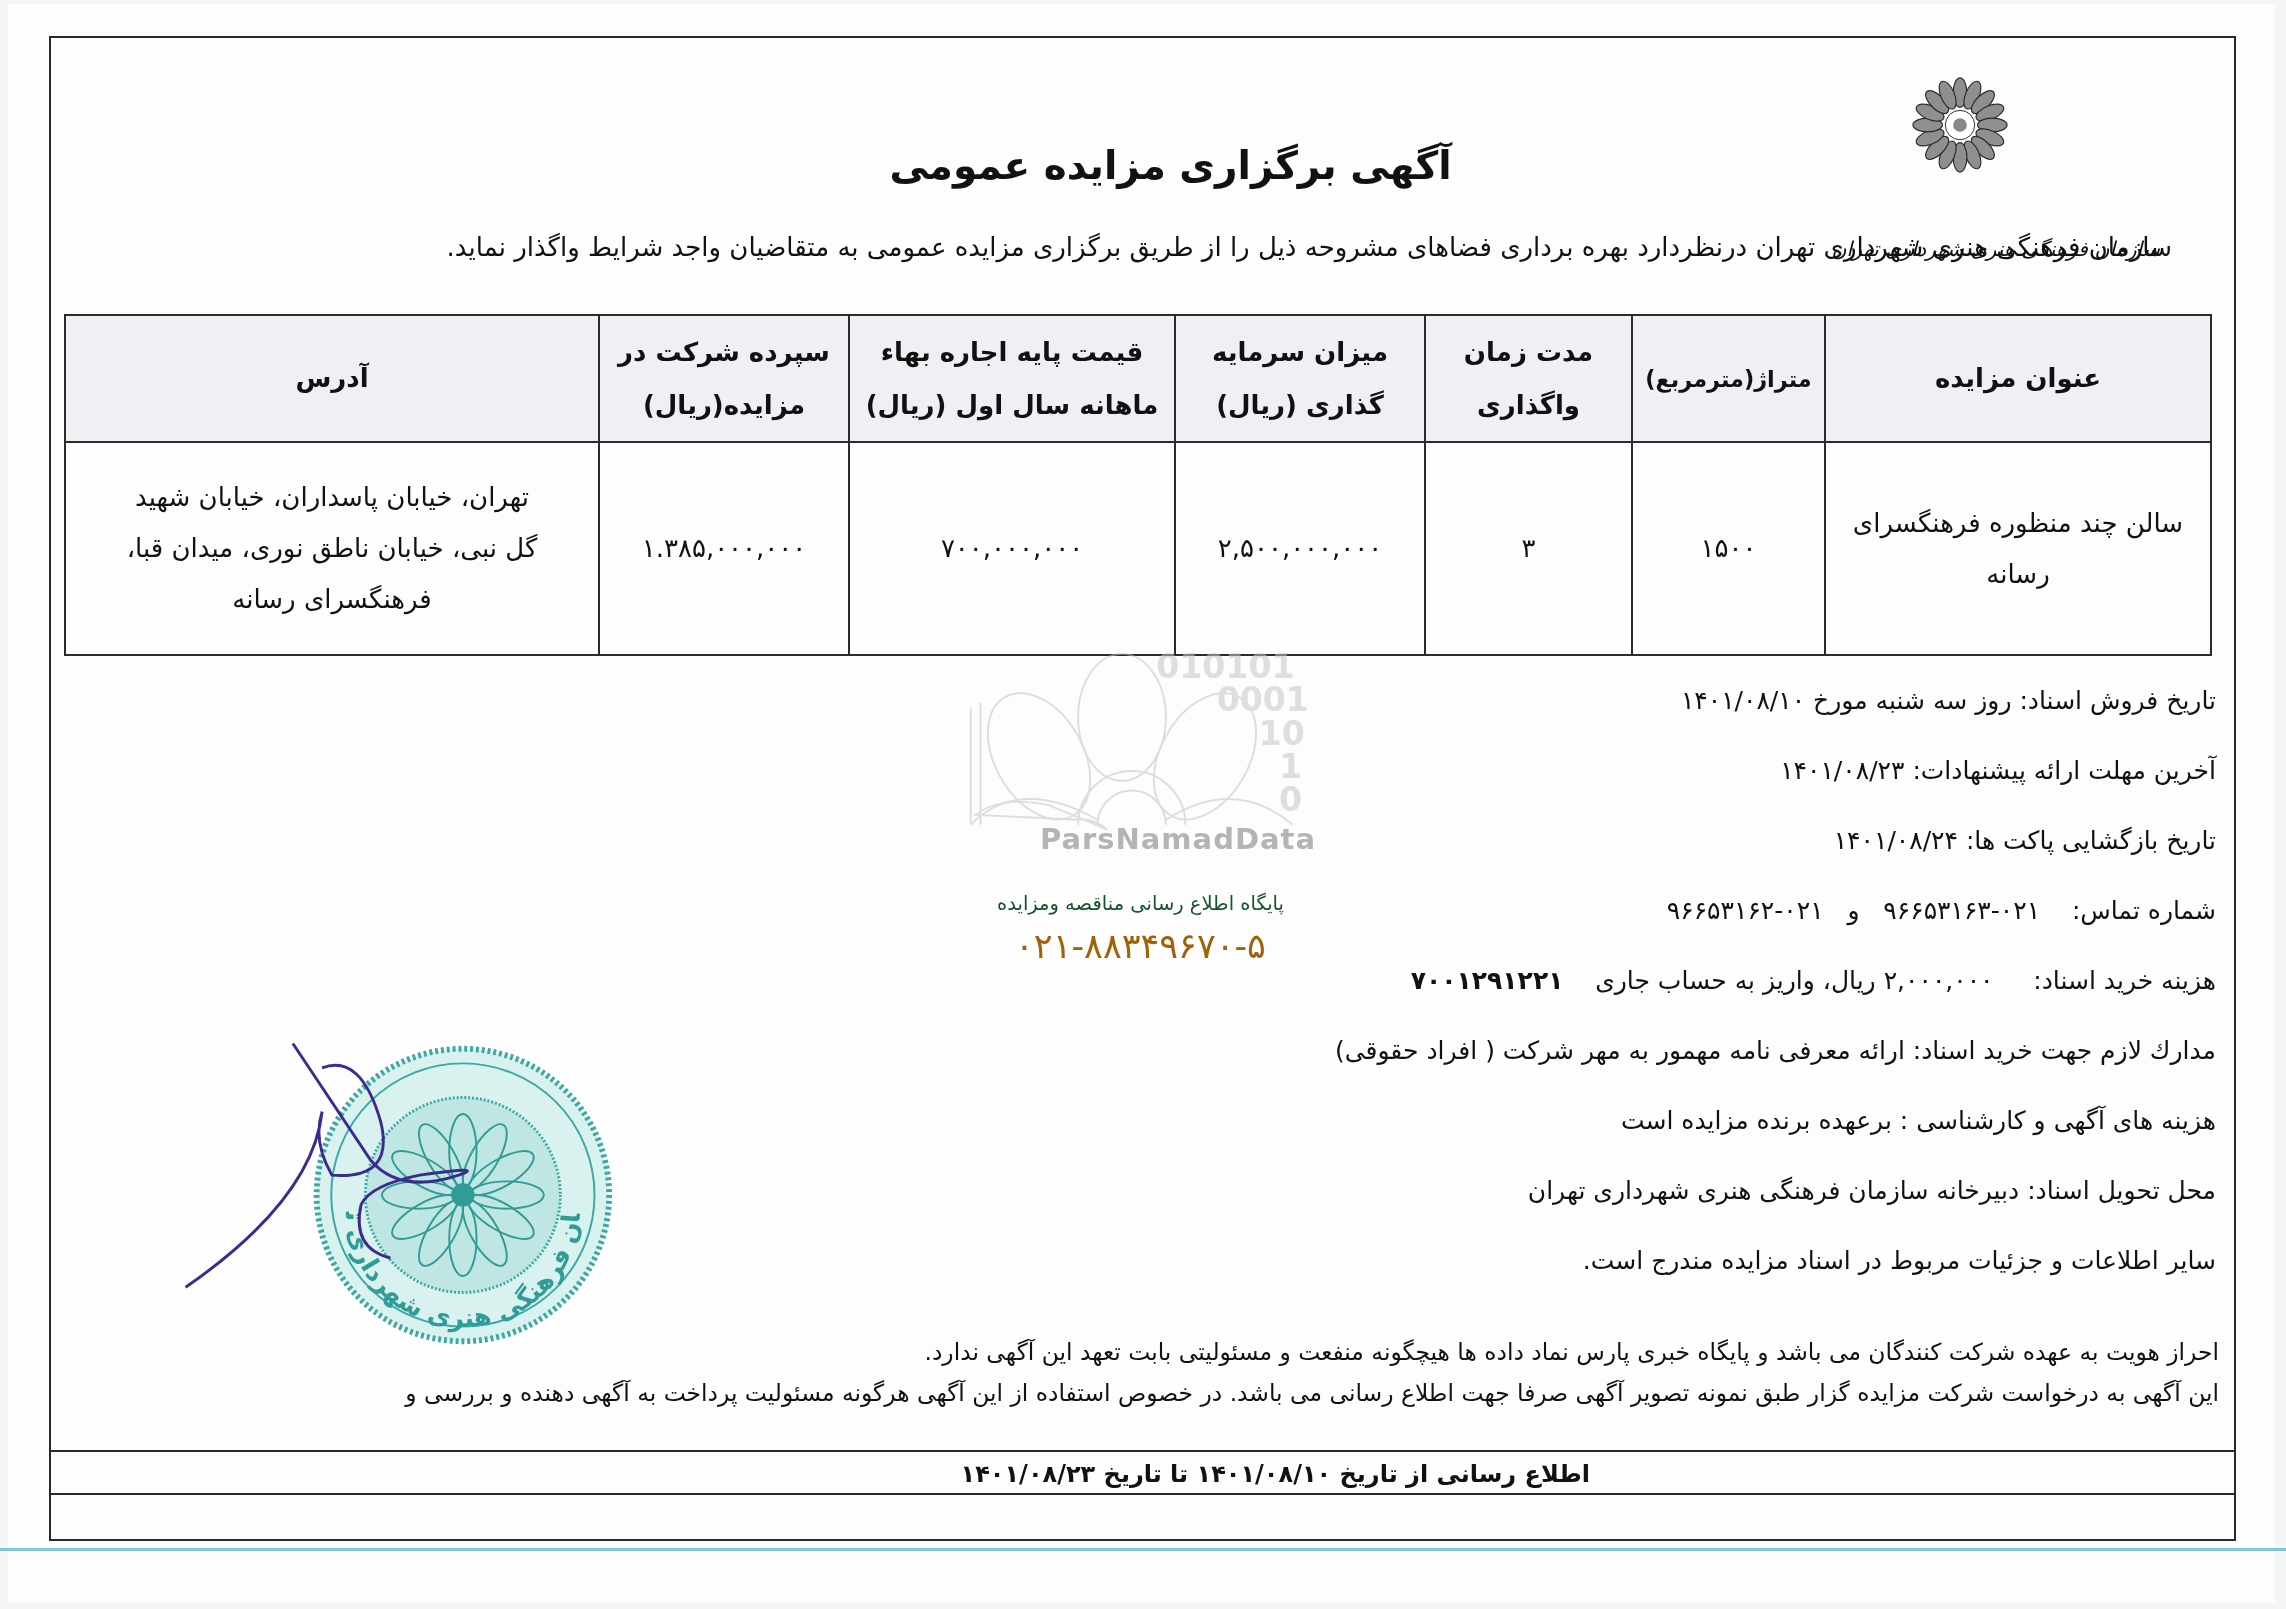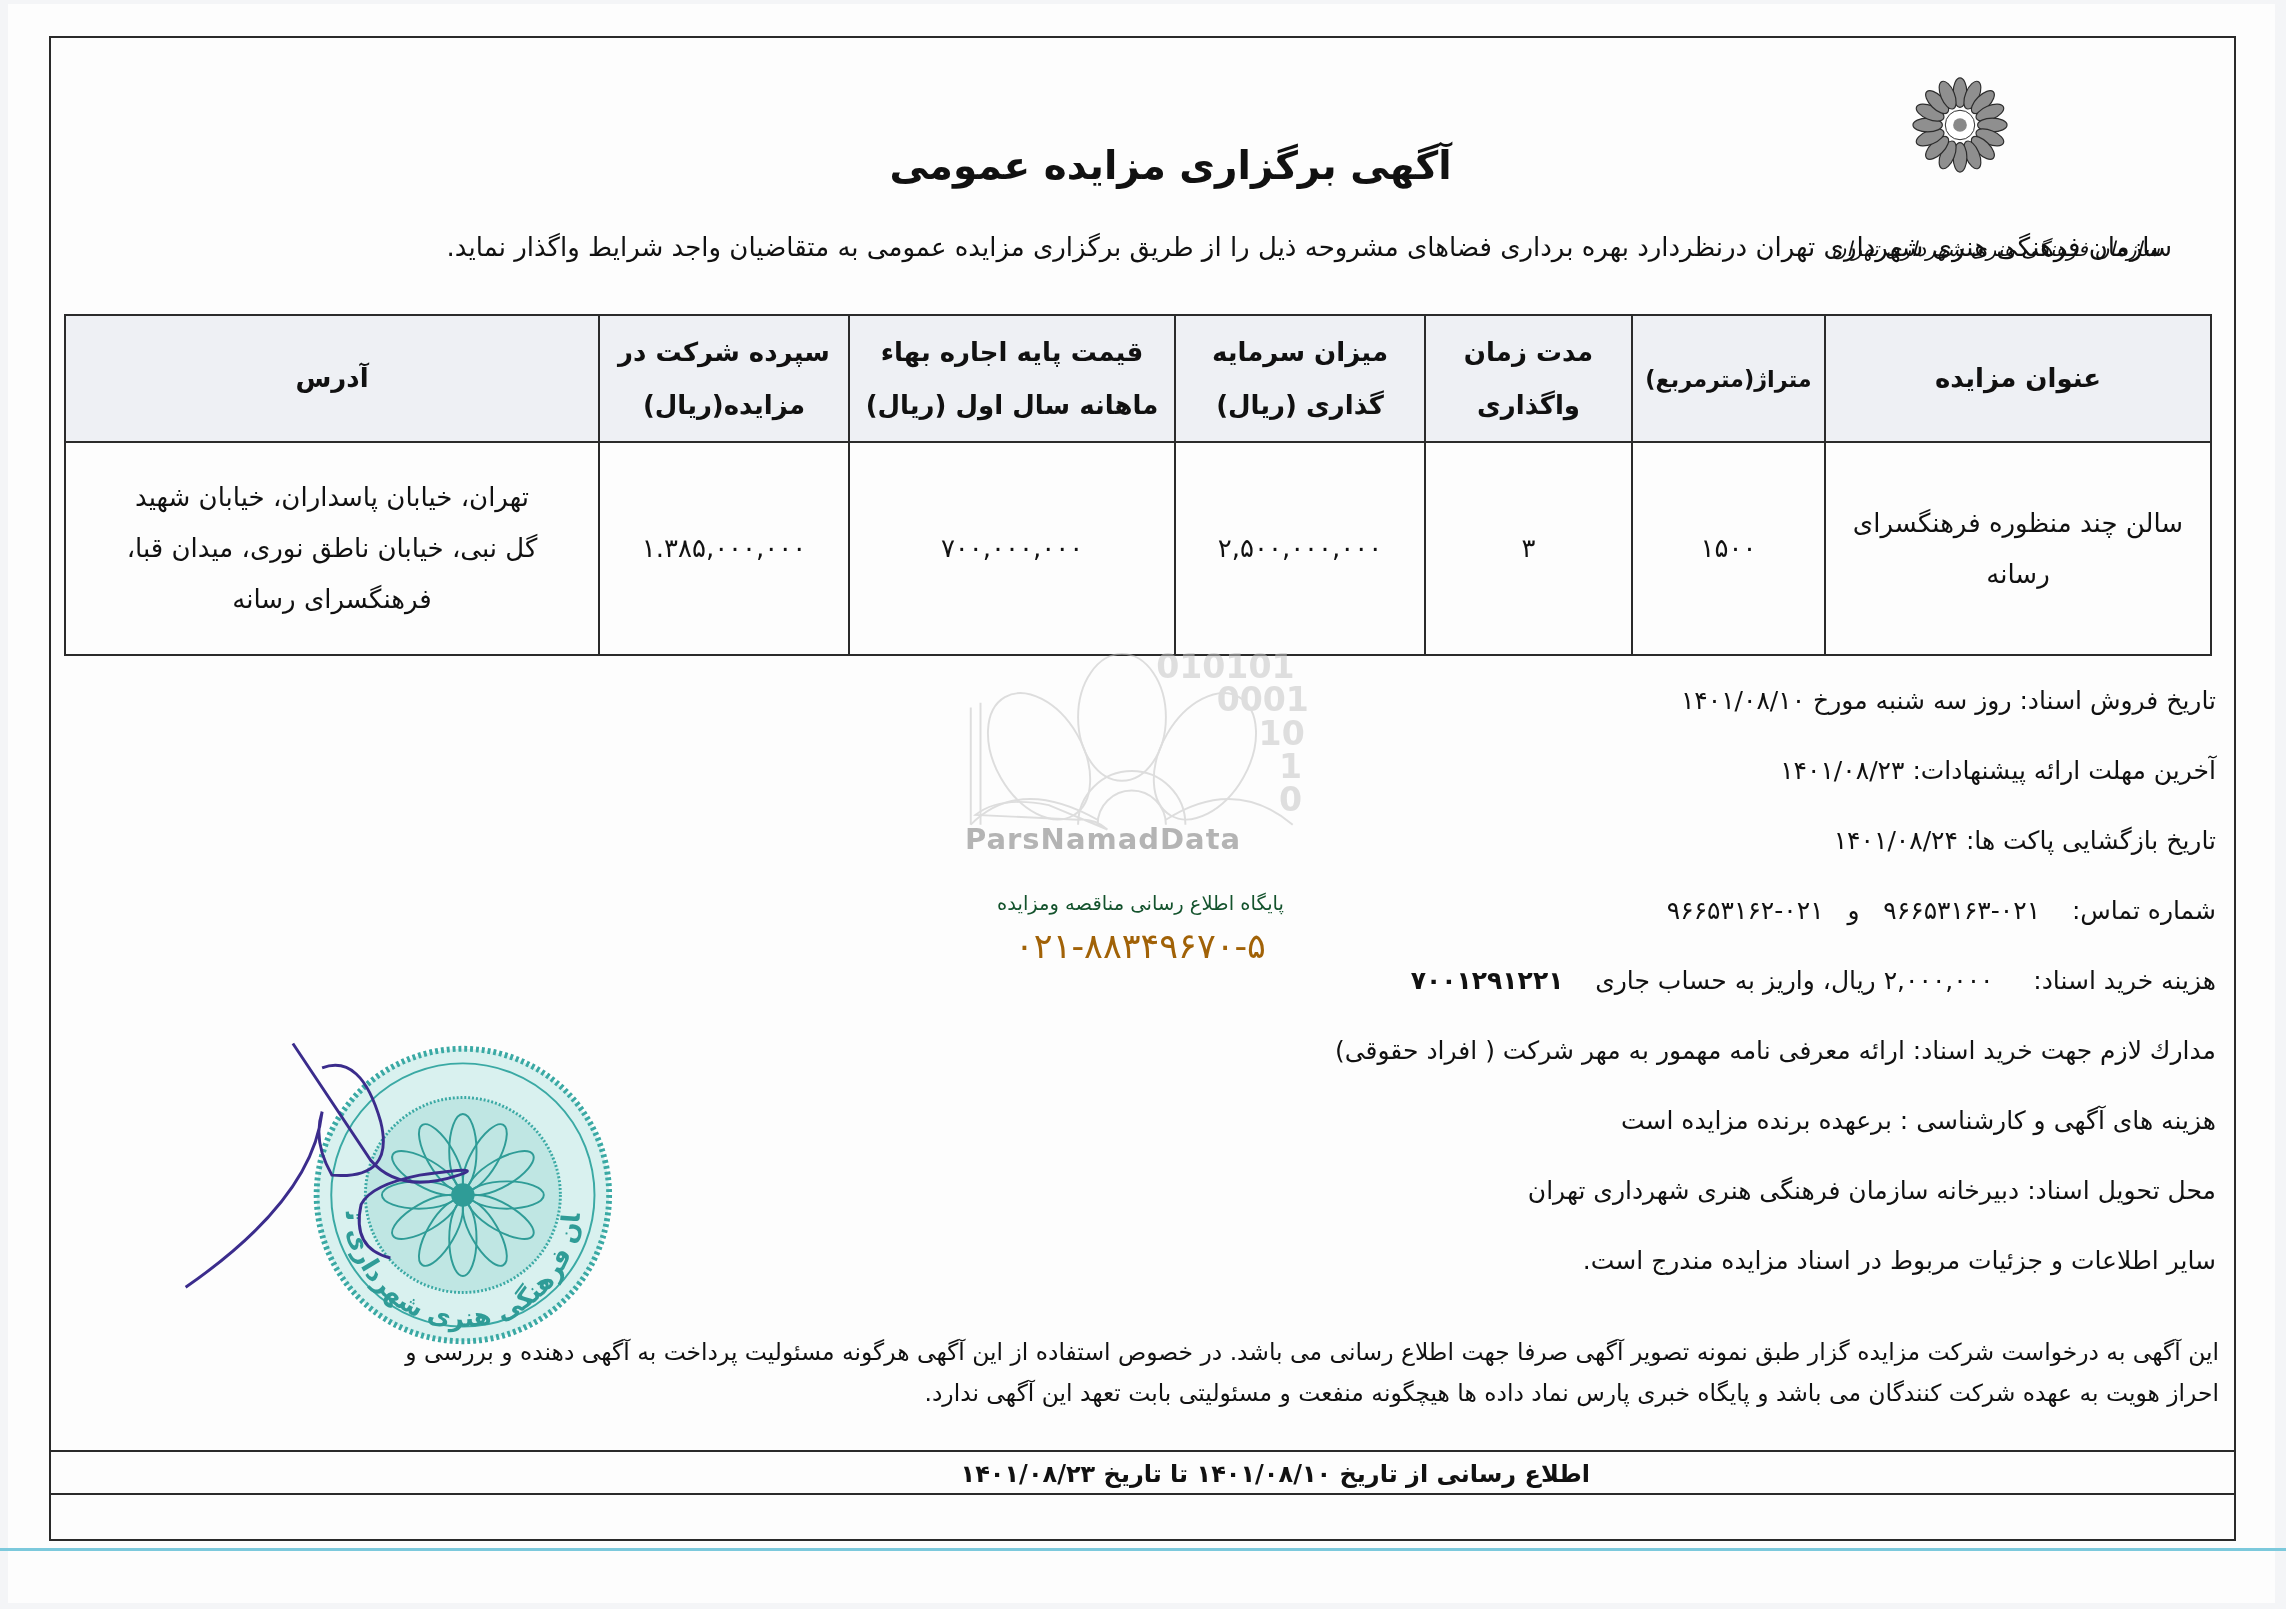--- a/index.html
+++ b/index.html
@@ -64,21 +64,21 @@
     text-align: right; direction: rtl; font-weight: bold; font-size: 24px;
   }
   .cyan-line {
     position: absolute; left: 0; top: 1548px; width: 2287px; height: 2.9px; background: #7cc9dc;
   }
   .watermark {
     position: absolute; left: 961px; top: 649px; width: 361px; height: 322px;
     opacity: 0.55; pointer-events: none;
   }
   .wm-brand {
-    position: absolute; left: 965px; top: 822px; width: 351px; text-align: left;
+    position: absolute; left: 965px; top: 822px; width: 351px; text-align: right;
     font-family: "DejaVu Sans", sans-serif; font-weight: bold; font-size: 29px;
     color: #b4b4b4; letter-spacing: 1px;
   }
   .wm-sub {
     position: absolute; left: 965px; top: 892px; width: 351px; text-align: center;
     direction: rtl; color: #14532d; font-size: 19.5px;
   }
   .wm-phone {
     position: absolute; left: 965px; top: 926px; width: 351px; text-align: center;
     color: #a16207; font-size: 35px; letter-spacing: 2px;
@@ -236,21 +236,21 @@
     <textPath href="#stamp-arc" startOffset="50%" text-anchor="middle">سازمان فرهنگی هنری شهرداری تهران</textPath>
   </text>
 </svg>
 
 <svg class="signature" viewBox="0 0 330 280">
   <path d="M130 20 L210 140 Q240 175 300 155 Q330 145 260 155 Q210 165 200 185 Q190 230 230 240" fill="none" stroke="#3b2c8c" stroke-width="3"></path>
   <path d="M160 45 Q200 30 220 100 Q235 160 170 155 Q150 120 160 90 Q150 180 20 270" fill="none" stroke="#3b2c8c" stroke-width="3"></path>
 </svg>
 
 <div class="disclaimer">
+  <div>احراز هویت به عهده شرکت کنندگان می باشد و پایگاه خبری پارس نماد داده ها هیچگونه منفعت و مسئولیتی بابت تعهد این آگهی ندارد.</div>
   <div>این آگهی به درخواست شرکت مزایده گزار طبق نمونه تصویر آگهی صرفا جهت اطلاع رسانی می باشد. در خصوص استفاده از این آگهی هرگونه مسئولیت پرداخت به آگهی دهنده و بررسی و</div>
-  <div>احراز هویت به عهده شرکت کنندگان می باشد و پایگاه خبری پارس نماد داده ها هیچگونه منفعت و مسئولیتی بابت تعهد این آگهی ندارد.</div>
 </div>
 
 <div class="bottom-box"></div>
 <div class="bottom-text">اطلاع رسانی از تاریخ ۱۴۰۱/۰۸/۱۰  تا تاریخ ۱۴۰۱/۰۸/۲۳</div>
 
 <div class="cyan-line"></div>
 
 
 </body></html>

